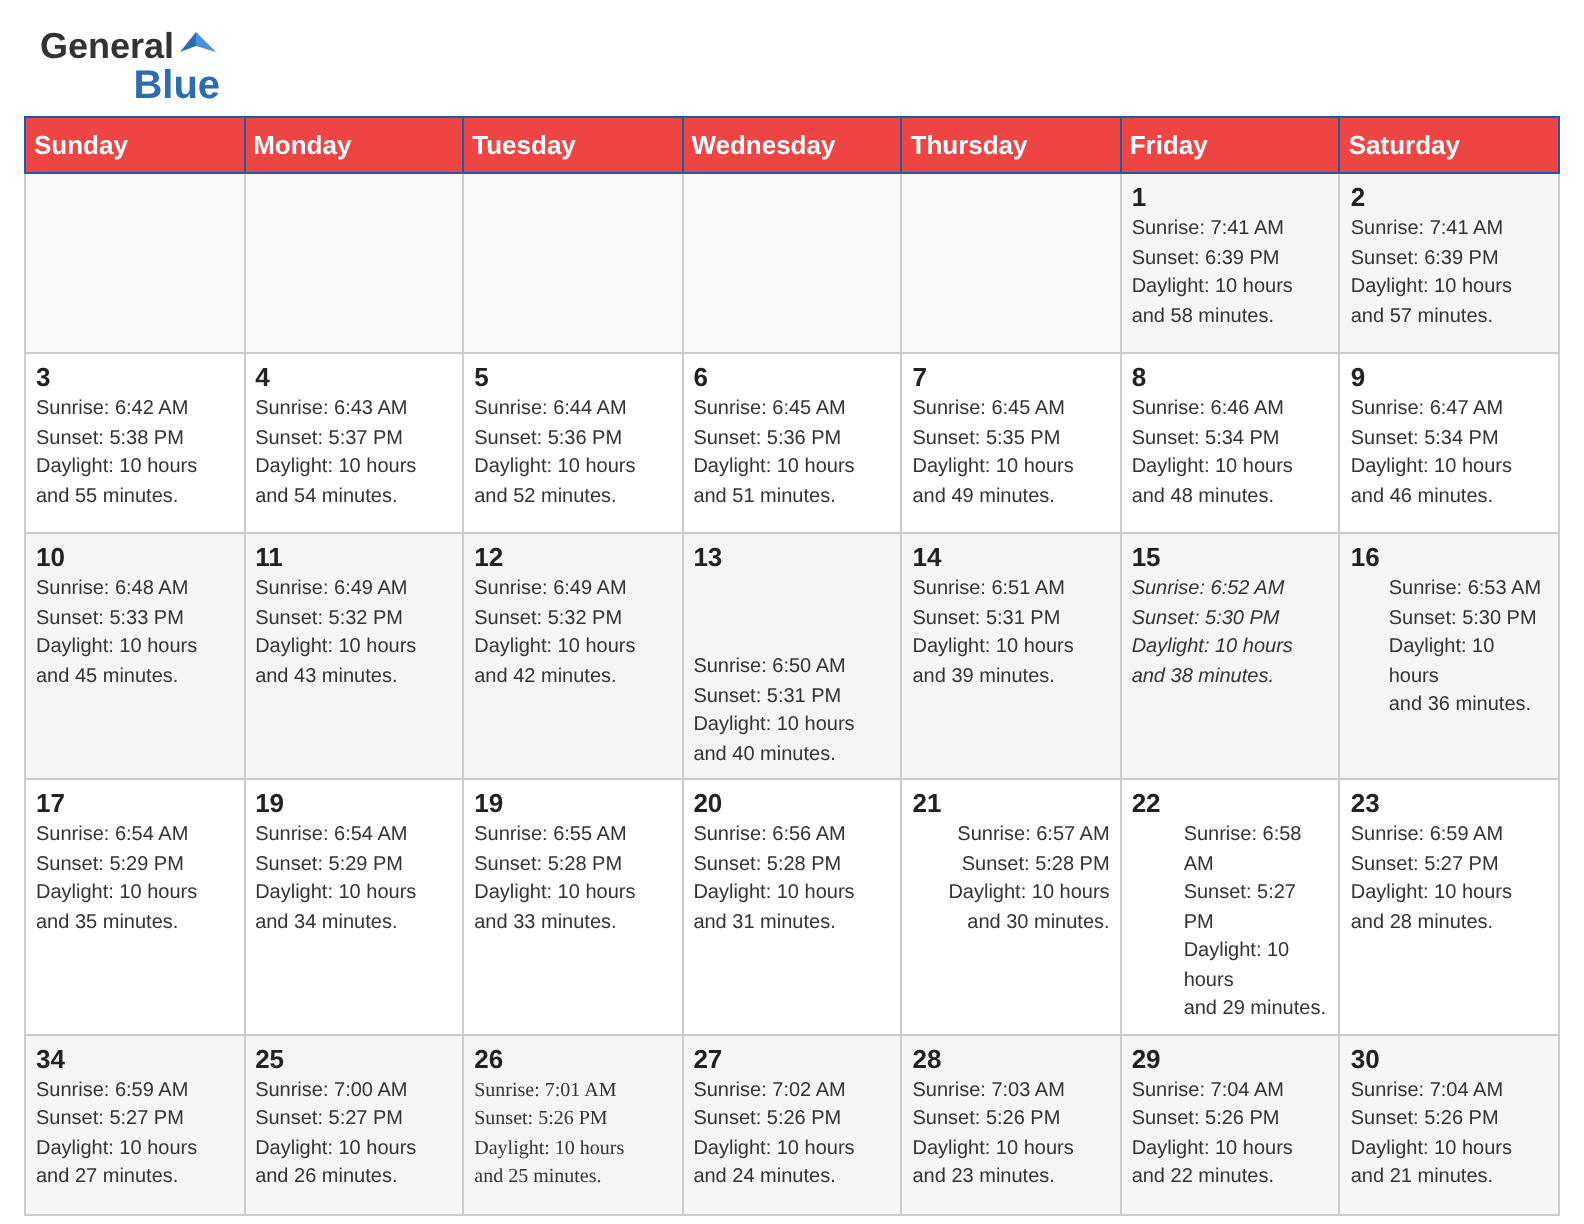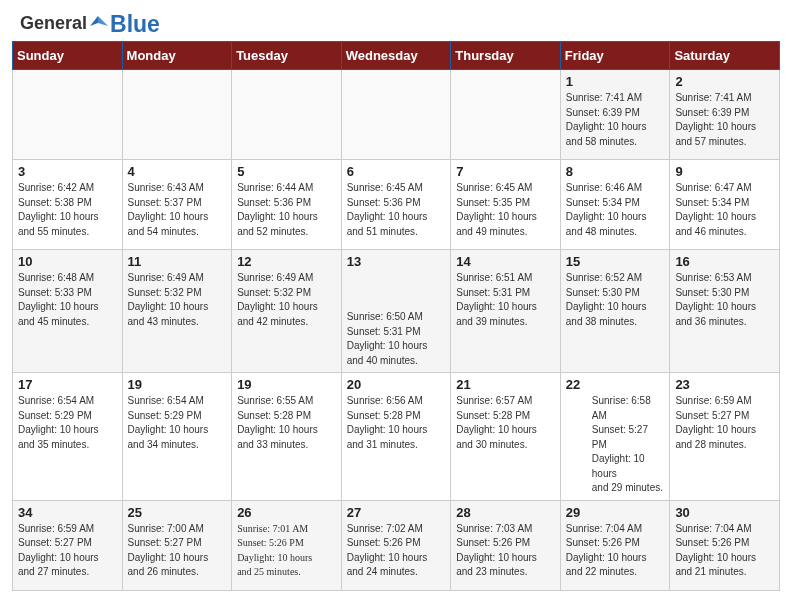--- a/index.html
+++ b/index.html
@@ -10,22 +10,22 @@
       min-height: 612px;
     }
     .header {
       display: flex;
       align-items: flex-start;
       padding: 14px 20px 4px 20px;
       justify-content: space-between;
     }
     .logo {
       display: flex;
-      flex-direction: row;
-      align-items: flex-start;
+      flex-direction: column;
+      align-items: flex-end;
     }
     .logo-text {
       font-size: 18px;
       font-weight: bold;
       color: #333;
       line-height: 1.1;
     }
     .logo-text span {
       color: #2a6db5;
     }
@@ -45,21 +45,21 @@
     }
     .calendar-container {
       padding: 0 12px 12px 12px;
     }
     table {
       width: 100%;
       border-collapse: collapse;
       table-layout: fixed;
     }
     thead tr th {
-      background: #7f1d1d;
+      background: #ef4444;
       color: #fff;
       font-size: 13px;
       font-weight: bold;
       padding: 6px 4px;
       text-align: left;
       border: 1px solid #1a5da5;
     }
     tbody tr td {
       border: 1px solid #ccc;
       vertical-align: top;
@@ -99,21 +99,21 @@
     <div style="display:flex;align-items:center;">
       <span class="logo-text">
         <span style="color:#333;">General</span>
       </span>
       <svg width="22" height="22" viewBox="0 0 22 22" style="margin-left:1px;margin-top:-2px;">
         <polygon points="10,4 20,14 10,11" fill="#4a90d9"></polygon>
         <polygon points="10,4 2,14 10,11" fill="#2a6db5"></polygon>
       </svg>
     </div>
     <div style="display:flex;align-items:center;margin-top:-2px;">
-      <span class="logo-text" style="color:#2a6db5;font-size:23px;font-weight:bold;">Blue</span>
+      <span class="logo-text" style="color:#2a6db5;font-size:20px;font-weight:bold;">Blue</span>
     </div>
   </div>
   <div class="title-block">
     <div class="month-title"></div>
     <div class="location-title"></div>
   </div>
 </div>
 
 <div class="calendar-container">
   <table>
@@ -232,28 +232,28 @@
           </td>
           <td>
             <span class="day-num">14</span>
             <div class="day-info" style="white-space: pre-line;">Sunrise: 6:51 AM
 Sunset: 5:31 PM
 Daylight: 10 hours
 and 39 minutes.</div>
           </td>
           <td>
             <span class="day-num">15</span>
-            <div class="day-info" style="white-space: pre-line;">Sunrise: 6:52 AM
+            <div class="day-info" style="white-space: pre-line; font-style: italic;">Sunrise: 6:52 AM
 Sunset: 5:30 PM
 Daylight: 10 hours
 and 38 minutes.</div>
           </td>
           <td>
             <span class="day-num">16</span>
-            <div class="day-info" style="white-space: pre-line;">Sunrise: 6:53 AM
+            <div class="day-info" style="white-space: pre-line; margin-left: 19px;">Sunrise: 6:53 AM
 Sunset: 5:30 PM
 Daylight: 10 hours
 and 36 minutes.</div>
           </td>
         </tr>
         <tr>
           <td>
             <span class="day-num">17</span>
             <div class="day-info" style="white-space: pre-line;">Sunrise: 6:54 AM
 Sunset: 5:29 PM
@@ -276,21 +276,21 @@
           </td>
           <td>
             <span class="day-num">20</span>
             <div class="day-info" style="white-space: pre-line;">Sunrise: 6:56 AM
 Sunset: 5:28 PM
 Daylight: 10 hours
 and 31 minutes.</div>
           </td>
           <td>
             <span class="day-num">21</span>
-            <div class="day-info" style="white-space: pre-line;">Sunrise: 6:57 AM
+            <div class="day-info" style="white-space: pre-line; text-align: right;">Sunrise: 6:57 AM
 Sunset: 5:28 PM
 Daylight: 10 hours
 and 30 minutes.</div>
           </td>
           <td>
             <span class="day-num">22</span>
             <div class="day-info" style="white-space: pre-line; margin-left: 26px;">Sunrise: 6:58 AM
 Sunset: 5:27 PM
 Daylight: 10 hours
 and 29 minutes.</div>

